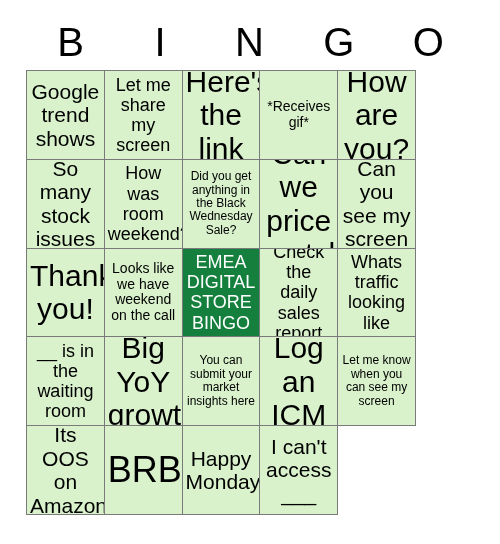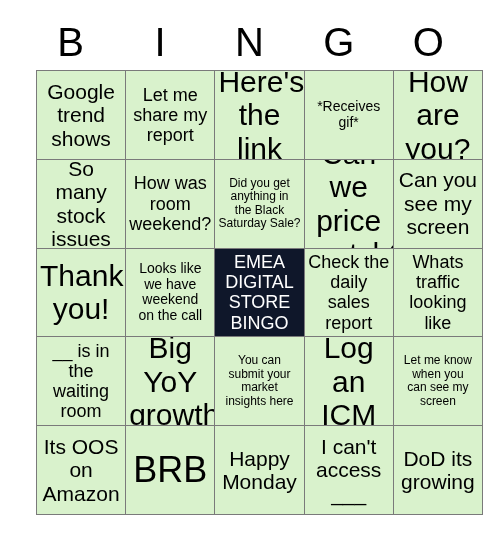--- a/index.html
+++ b/index.html
@@ -37,23 +37,23 @@
     justify-content: center;
     font-size: 40px;
     line-height: 1;
     font-weight: 400;
     color: #000000;
     letter-spacing: 0px;
   }
   
   .grid {
     position: absolute;
-    left: 36px;
+    left: 26px;
     top: 70px;
-    width: 447px;
+    width: 390px;
     height: 445px;
     display: grid;
     grid-template-columns: repeat(5, 1fr);
     grid-template-rows: repeat(5, 1fr);
     border-top: 1px solid #7a7a7a;
     border-left: 1px solid #7a7a7a;
     box-sizing: border-box;
   }
   .cell {
     border-right: 1px solid #7a7a7a;
@@ -76,21 +76,21 @@
   }
   
   .fs-xl  { font-size: 30px; }
   .fs-lg  { font-size: 21px; }
   .fs-md  { font-size: 18px; }
   .fs-sm  { font-size: 14px; }
   .fs-xs  { font-size: 12px; }
   .fs-huge { font-size: 36px; }
   
   .free {
-    background: #0f172a;
+    background: #15803d;
     color: #ffffff;
   }
 </style>
 </head>
 <body>
 
 <div class="card">
 
   <div class="header-row">
     <div class="header-letter">B</div>
@@ -102,21 +102,21 @@
 
   <div class="grid" id="bingo-grid">
       <div class="cell">
         <span class="txt fs-lg">Google
 trend
 shows</span>
       </div>
       <div class="cell">
         <span class="txt fs-md">Let me
 share my
-report</span>
+screen</span>
       </div>
       <div class="cell">
         <span class="txt fs-xl">Here's
 the link</span>
       </div>
       <div class="cell">
         <span class="txt fs-sm">*Receives
 gif*</span>
       </div>
       <div class="cell">
@@ -131,21 +131,21 @@
       </div>
       <div class="cell">
         <span class="txt fs-md">How was
 room
 weekend?</span>
       </div>
       <div class="cell">
         <span class="txt fs-xs">Did you get
 anything in
 the Black
-Saturday Sale?</span>
+Wednesday Sale?</span>
       </div>
       <div class="cell">
         <span class="txt fs-xl">Can we
 price
 match?</span>
       </div>
       <div class="cell">
         <span class="txt fs-lg">Can you
 see my
 screen</span>
@@ -215,19 +215,15 @@
       </div>
       <div class="cell">
         <span class="txt fs-lg">Happy
 Monday</span>
       </div>
       <div class="cell">
         <span class="txt fs-lg">I can't
 access
 ___</span>
       </div>
-      <div class="cell">
-        <span class="txt fs-lg">DoD its
-growing</span>
-      </div>
     </div>
 
 </div>
 
 </body></html>

